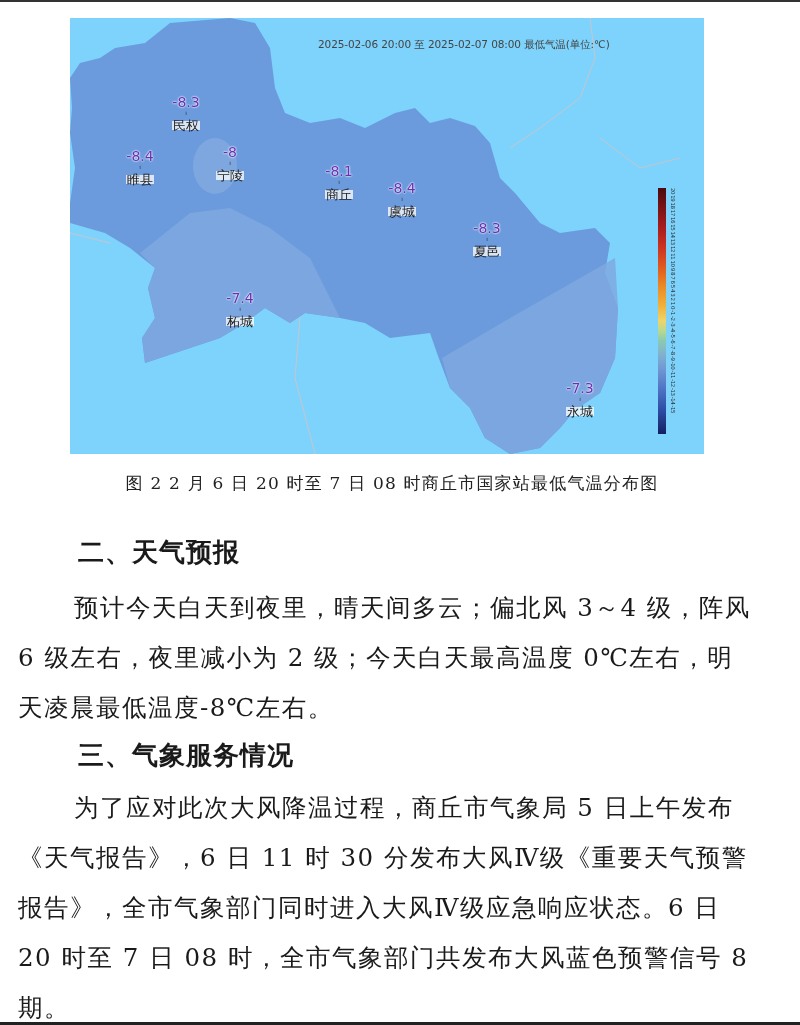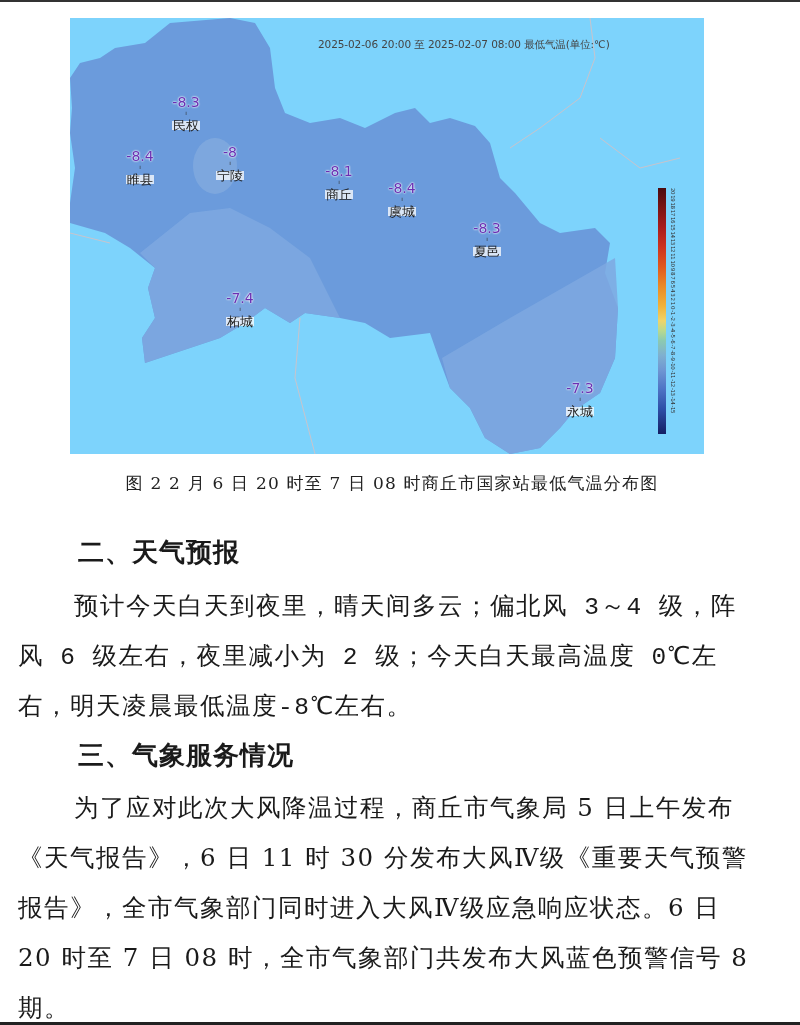--- a/index.html
+++ b/index.html
@@ -135,18 +135,18 @@
   <div class="legend">
     <div class="bar"></div>
     <div class="ticks">20 19 18 17 16 15 14 13 12 11 10 9 8 7 6 5 4 3 2 1 0 -1 -2 -3 -4 -5 -6 -7 -8 -9 -10 -11 -12 -13 -14 -15</div>
   </div>
   <div class="legend-label">温度(℃)</div>
 </div>
 
 <div class="caption">图 2 2 月 6 日 20 时至 7 日 08 时商丘市国家站最低气温分布图</div>
 
 <div class="heading" style="top:535px;">二、天气预报</div>
-<div class="para" style="top:583px;font-family:Liberation Mono, monospace;">预计今天白天到夜里，晴天间多云；偏北风 3～4 级，阵风 6 级左右，夜里减小为 2 级；今天白天最高温度 0℃左右，明天凌晨最低温度-8℃左右。</div>
+<div class="para" style="top:583px;">预计今天白天到夜里，晴天间多云；偏北风 3～4 级，阵风 6 级左右，夜里减小为 2 级；今天白天最高温度 0℃左右，明天凌晨最低温度-8℃左右。</div>
 
 <div class="heading" style="top:738px;">三、气象服务情况</div>
 <div class="para" style="top:783px;">为了应对此次大风降温过程，商丘市气象局 5 日上午发布《天气报告》，6 日 11 时 30 分发布大风Ⅳ级《重要天气预警报告》，全市气象部门同时进入大风Ⅳ级应急响应状态。6 日 20 时至 7 日 08 时，全市气象部门共发布大风蓝色预警信号 8 期。</div>
 
 <div class="bottombar"></div>
 
 </body></html>

